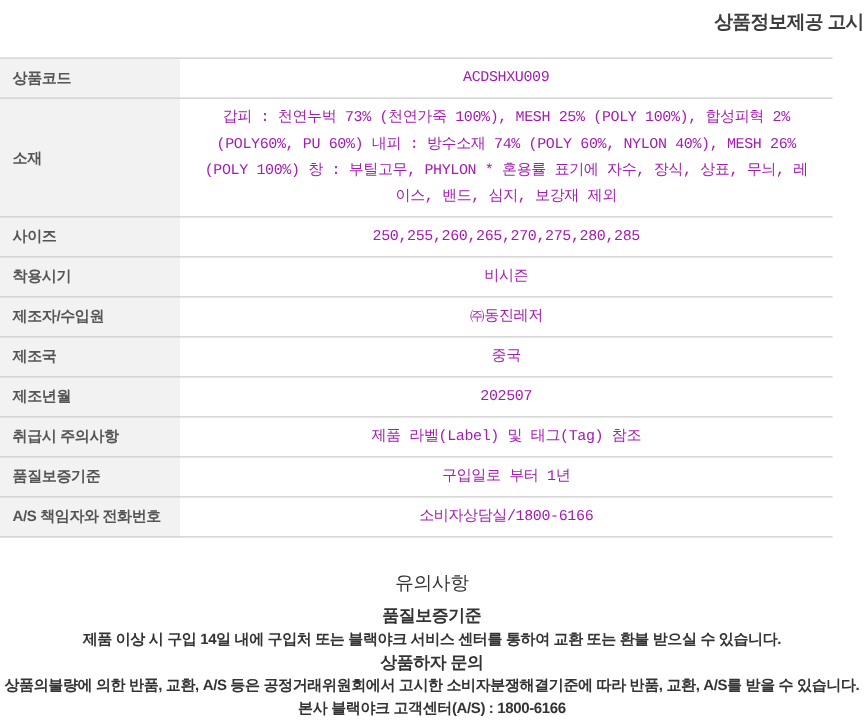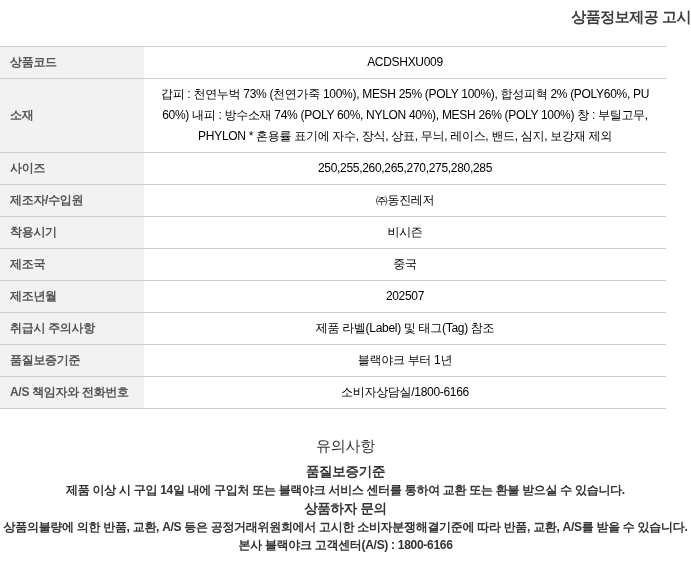--- a/index.html
+++ b/index.html
@@ -39,26 +39,27 @@
     font-size: 12px;
     font-weight: bold;
     color: #555555;
     padding: 5px 6px 5px 10px;
     line-height: 21px;
     vertical-align: middle;
     letter-spacing: -0.3px;
   }
   td.cell-value {
     font-size: 12px;
-    color: #000000;
+    color: #a21caf;
     text-align: center;
     padding: 5px 14px;
     line-height: 21px;
     vertical-align: middle;
     letter-spacing: -0.3px;
+    font-family: Liberation Mono, monospace;
   }
   .notice {
     margin-top: 27px;
     text-align: center;
     color: #333333;
     letter-spacing: -0.3px;
   }
   .notice-title {
     font-size: 15px;
     font-weight: normal;
@@ -104,47 +105,47 @@
           <td class="cell-value">갑피 : 천연누벅 73% (천연가죽 100%), MESH 25% (POLY 100%), 합성피혁 2% (POLY60%, PU 60%) 내피 : 방수소재 74% (POLY 60%, NYLON 40%), MESH 26% (POLY 100%) 창 : 부틸고무, PHYLON * 혼용률 표기에 자수, 장식, 상표, 무늬, 레이스, 밴드, 심지, 보강재 제외</td>
         </tr>
 
 
         <tr>
           <td class="cell-label">사이즈</td>
           <td class="cell-value">250,255,260,265,270,275,280,285</td>
         </tr>
 
         <tr>
-          <td class="cell-label">제조자/수입원</td>
-          <td class="cell-value">㈜동진레저</td>
+          <td class="cell-label">착용시기</td>
+          <td class="cell-value">비시즌</td>
         </tr>
 
         <tr>
-          <td class="cell-label">착용시기</td>
-          <td class="cell-value">비시즌</td>
+          <td class="cell-label">제조자/수입원</td>
+          <td class="cell-value">㈜동진레저</td>
         </tr>
 
         <tr>
           <td class="cell-label">제조국</td>
           <td class="cell-value">중국</td>
         </tr>
 
         <tr>
           <td class="cell-label">제조년월</td>
           <td class="cell-value">202507</td>
         </tr>
 
         <tr>
           <td class="cell-label">취급시 주의사항</td>
           <td class="cell-value">제품 라벨(Label) 및 태그(Tag) 참조</td>
         </tr>
 
         <tr>
           <td class="cell-label">품질보증기준</td>
-          <td class="cell-value">블랙야크 부터 1년</td>
+          <td class="cell-value">구입일로 부터 1년</td>
         </tr>
 
         <tr>
           <td class="cell-label">A/S 책임자와 전화번호</td>
           <td class="cell-value">소비자상담실/1800-6166</td>
         </tr>
       </tbody>
   </table>
 
   <div class="notice">

